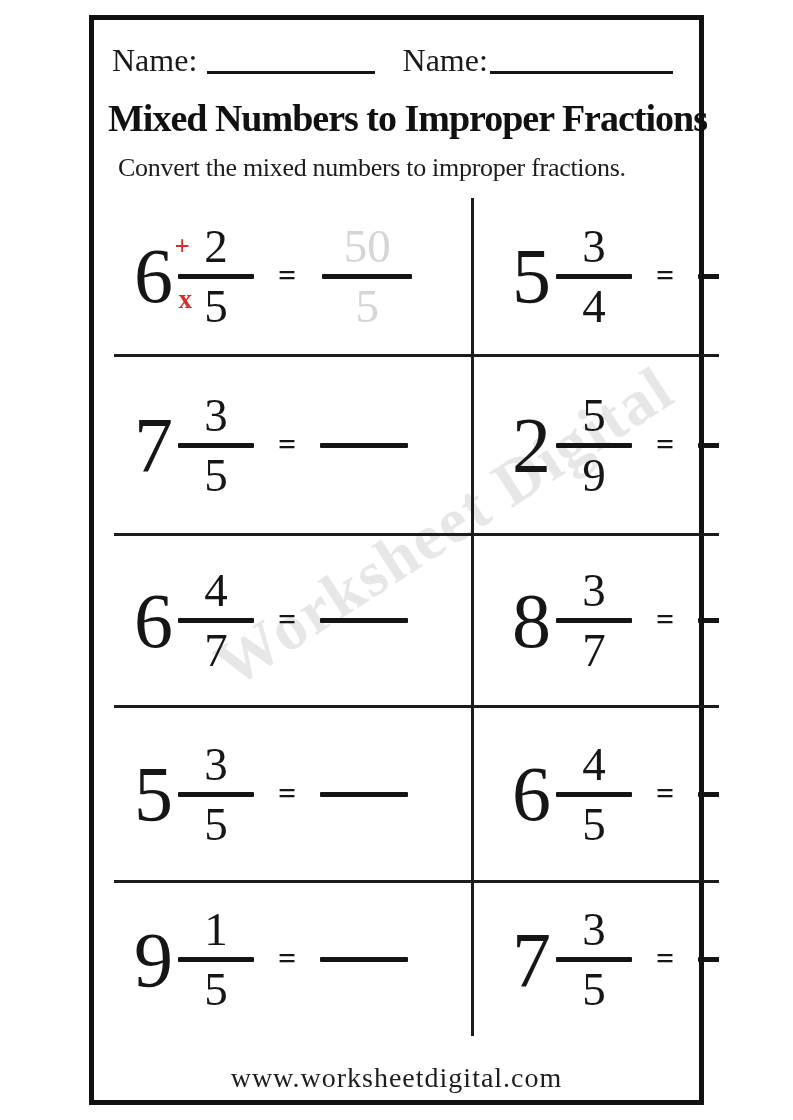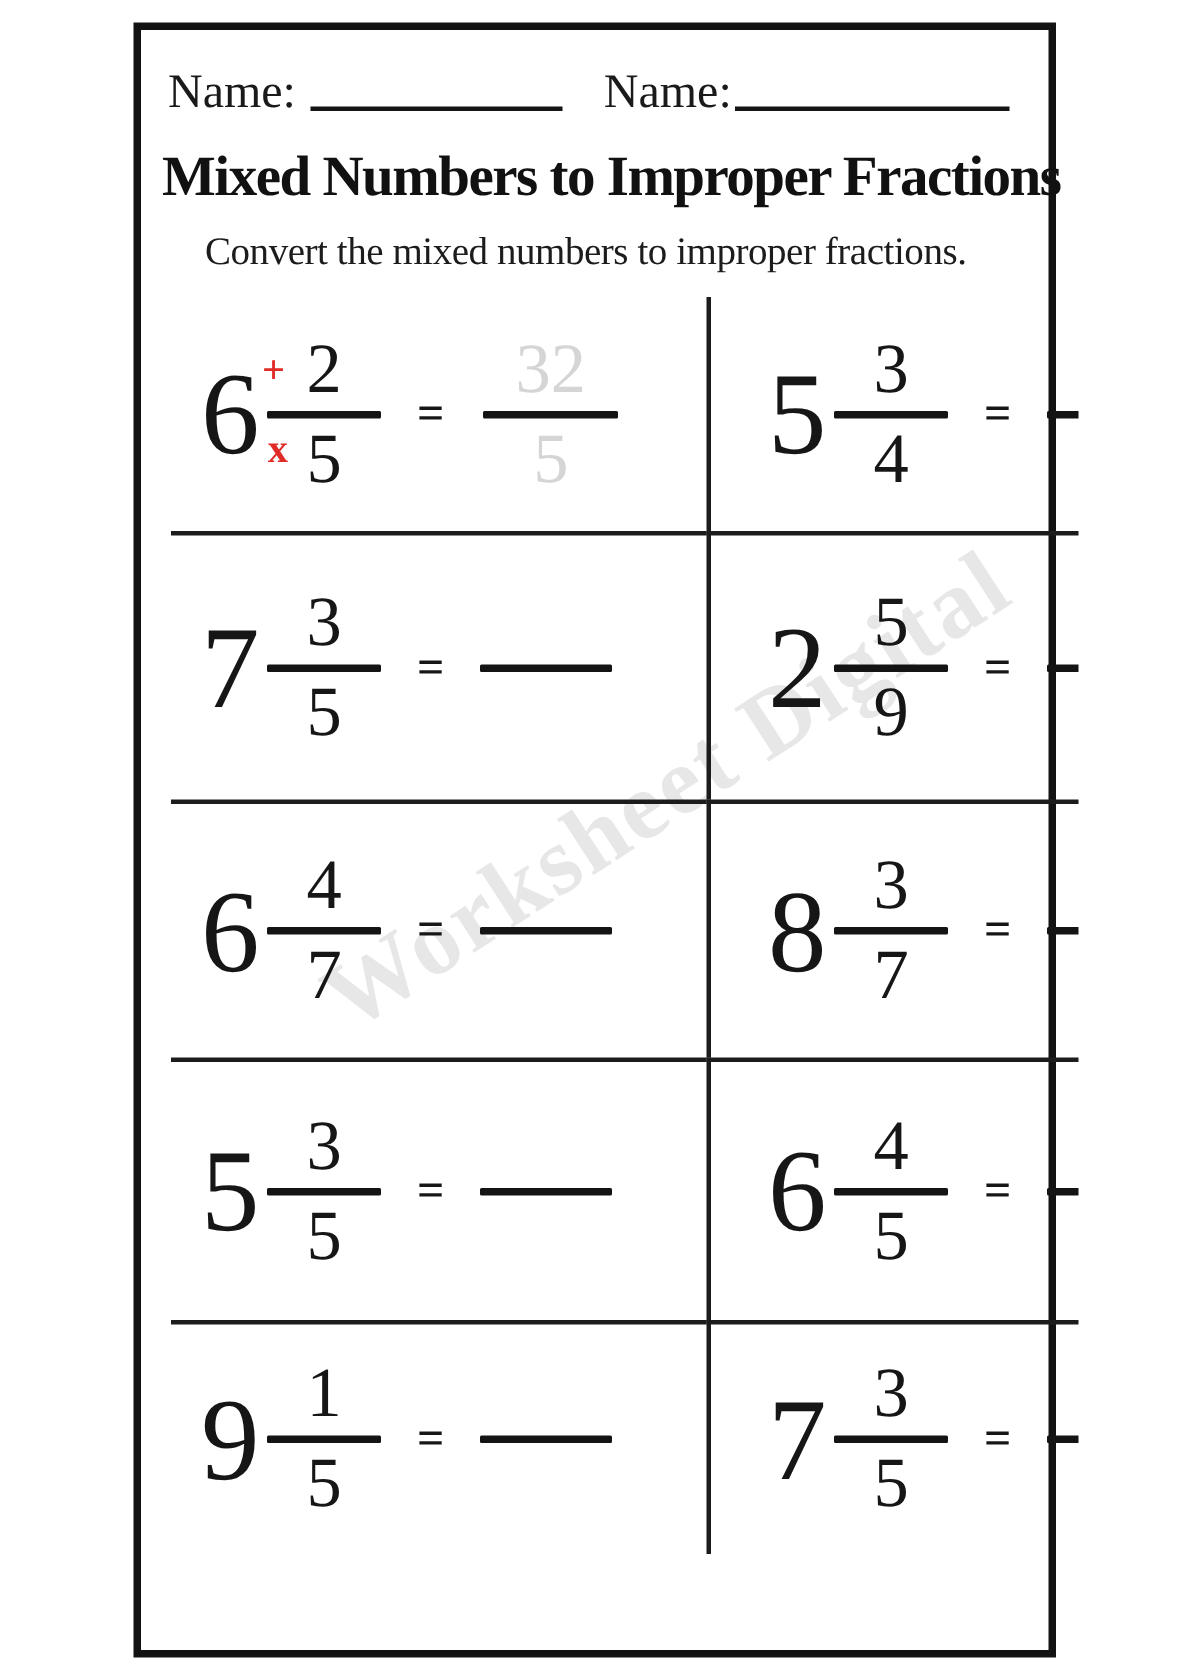--- a/index.html
+++ b/index.html
@@ -22,21 +22,21 @@
   .write-line { flex:1; border-bottom:3px solid #141414; height:30px; }
   .write-line.name { margin:0 28px 4px 10px; flex:1.05; }
   .write-line.date { margin:0 0 4px 2px; flex:1.15; }
   .title {
     position:absolute; left:34px; right:34px; top:96px;
     font-size:38px; font-weight:700; letter-spacing:-1px;
     text-align:right; white-space:nowrap; color:#111;
   }
   .instructions {
     position:absolute; left:44px; right:56px; top:153px;
-    font-size:26px; text-align:center; color:#1c1c1c; letter-spacing:-0.3px;
+    font-size:26px; color:#1c1c1c; letter-spacing:-0.3px;
   }
   
   .watermark {
     position:absolute; left:128px; top:640px; z-index:0;
     font-size:64px; font-weight:600; letter-spacing:2px; white-space:nowrap;
     color:#e7e7e7; transform:rotate(-33deg); transform-origin:0 0;
   }
   
   .grid {
     position:absolute; left:40px; top:198px; width:717px; height:838px; z-index:1;
@@ -90,21 +90,21 @@
       <div class="cell">
         <div class="problem">
           <span class="whole-wrap"><span class="mark mark-plus">+</span><span class="whole">6</span><span class="mark mark-times">x</span></span>
           <div class="frac">
             <span class="num">2</span>
             <div class="bar"></div>
             <span class="den">5</span>
           </div>
           <span class="eq">=</span>
           <div class="frac answer-frac">
-            <span class="num">32</span>
+            <span class="num">50</span>
             <div class="bar"></div>
             <span class="den">5</span>
           </div>
         </div>
       </div>
       <div class="cell line-left">
         <div class="problem">
           <span class="whole-wrap"><span class="whole">5</span></span>
           <div class="frac">
             <span class="num">3</span>
@@ -206,13 +206,14 @@
             <span class="num">3</span>
             <div class="bar"></div>
             <span class="den">5</span>
           </div>
           <span class="eq">=</span>
           <div class="blank"></div>
         </div>
       </div>
     </div>
 
+  <div class="footer">www.worksheetdigital.com</div>
 </div>
 
 </body></html>

